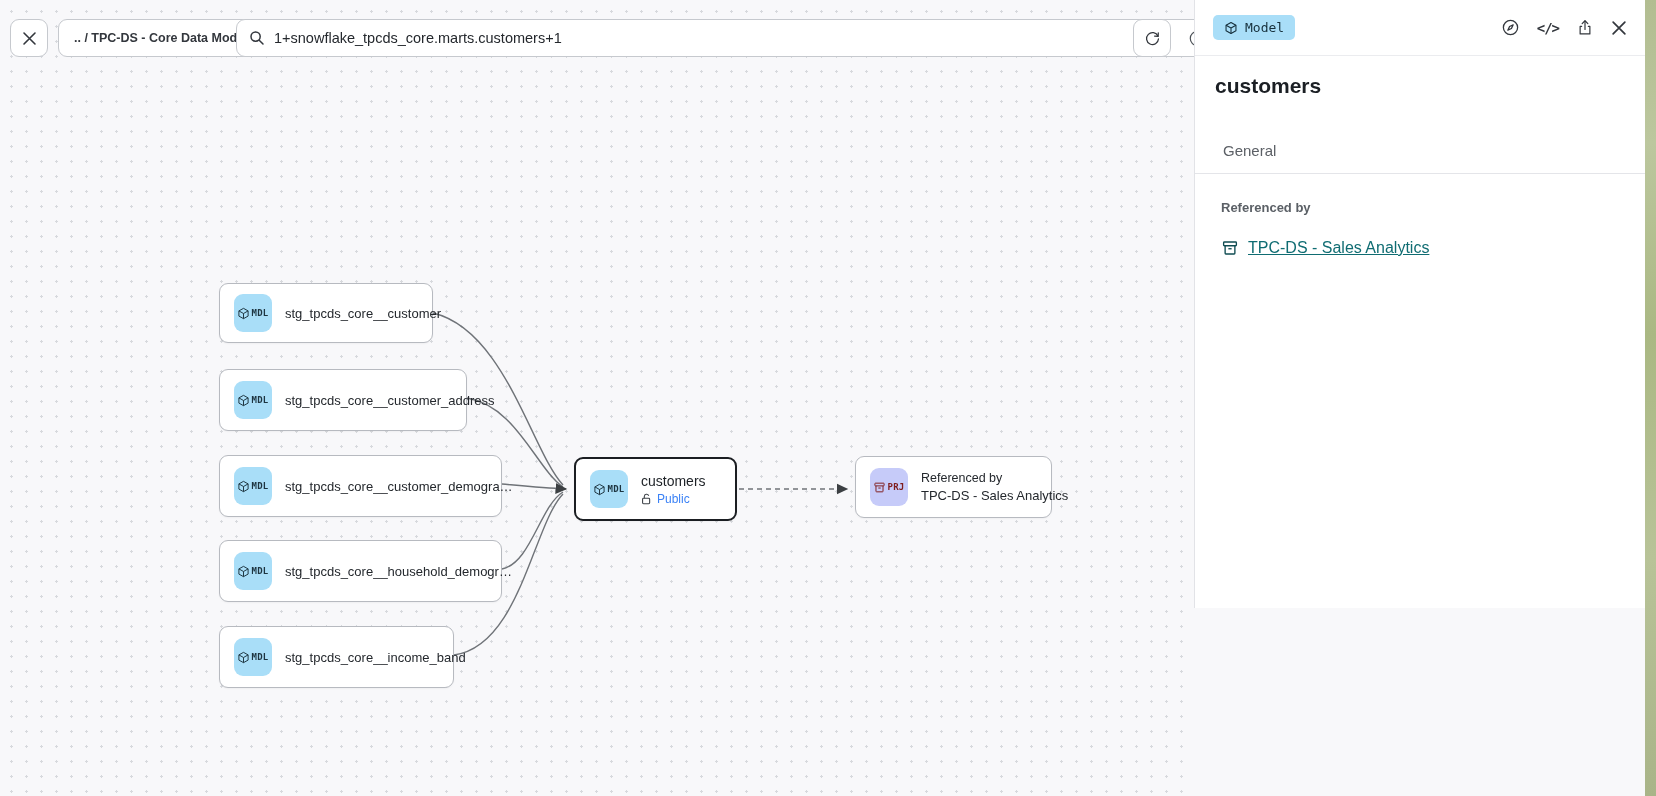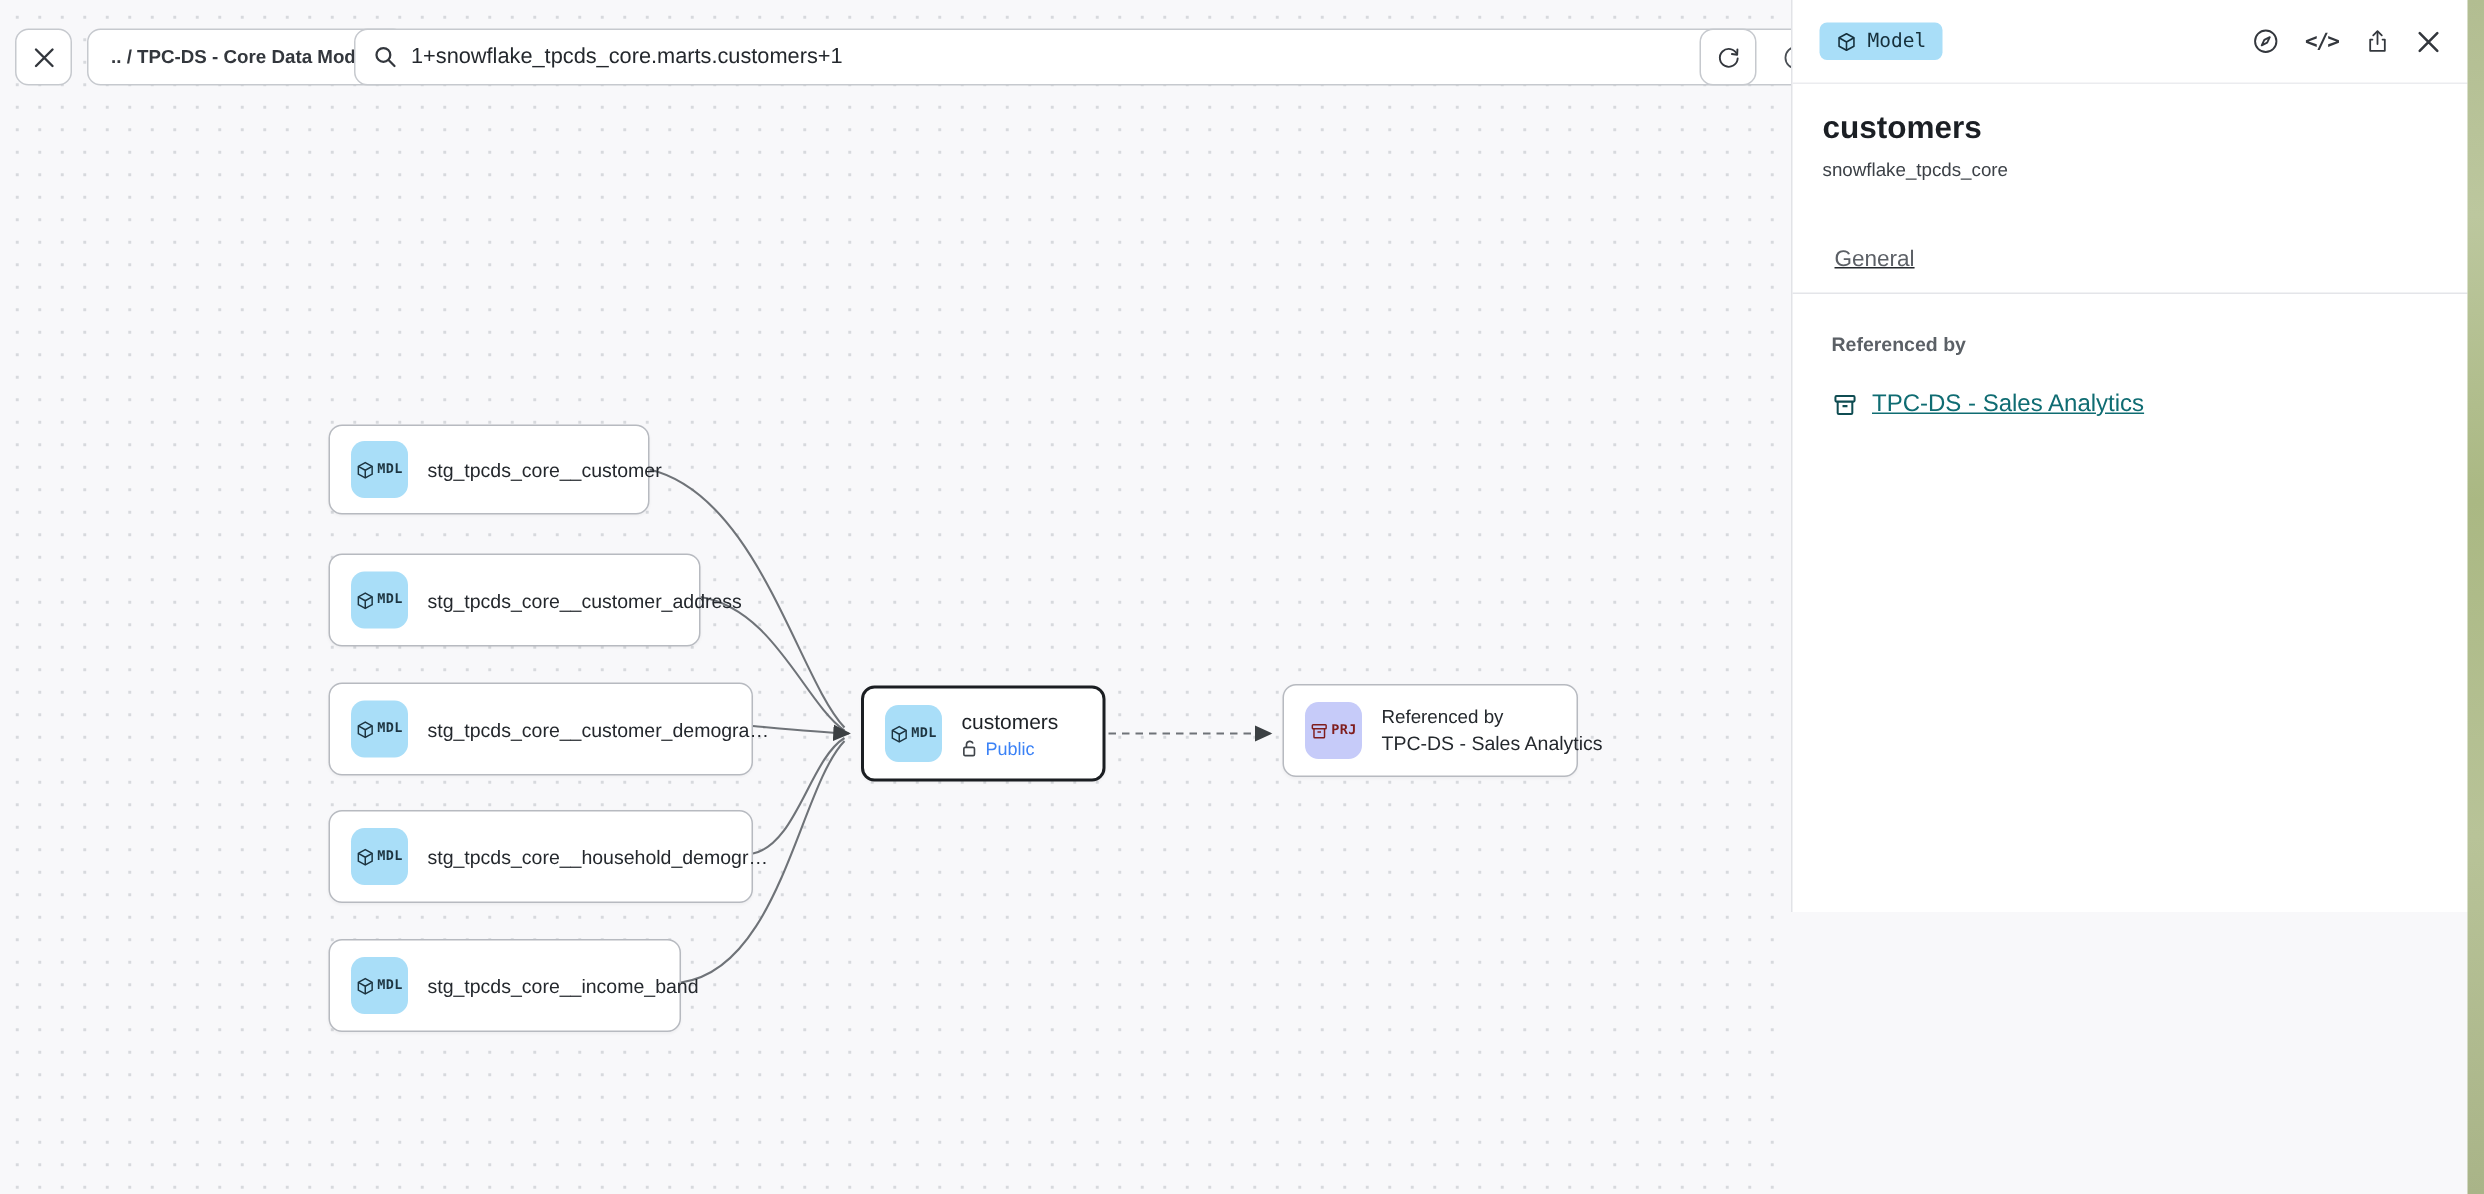--- a/index.html
+++ b/index.html
@@ -95,21 +95,20 @@
   .header-actions .h-icon { cursor:pointer; display:flex; align-items:center; }
   .code-glyph { font-family:"DejaVu Sans Mono","Liberation Mono",monospace; font-size:14px; font-weight:700; letter-spacing:-1px; }
 
   .panel-title-wrap { padding:18px 20px 6px 20px; }
   .panel-title { font-size:21px; font-weight:700; color:#1b1f24; }
   .panel-subtitle { font-size:12.5px; color:#3c4147; margin-top:8px; }
 
   .tabs {
     display:flex; align-items:flex-end; gap:8px; padding:0 6px; margin-top:26px;
     border-bottom:1px solid #e4e5e9;
-    text-decoration:underline;
   }
   .tab {
     display:flex; align-items:center; gap:9px;
     padding:12px 22px; font-size:15px; color:#5c6066; cursor:pointer;
     border-bottom:3px solid transparent; margin-bottom:-1px;
   }
   .tab.active { color:#116d72; font-weight:700; border-bottom-color:#116d72; }
   .tab-badge {
     background:#116d72; color:#fff; border-radius:50%;
     width:21px; height:21px; display:flex; align-items:center; justify-content:center;
@@ -295,21 +294,20 @@
       <span class="h-icon">
         <svg width="16" height="16" viewBox="0 0 15 15">
             <path d="M2 2 L13 13 M13 2 L2 13" stroke="#33373d" stroke-width="1.6" stroke-linecap="round"></path>
           </svg>
       </span>
     </div>
   </div>
 
   <div class="panel-title-wrap">
     <div class="panel-title">customers</div>
-    <div class="panel-subtitle">snowflake_tpcds_core</div>
   </div>
 
   <div class="tabs">
     <div class="tab">
       <span>General</span>
     </div>
   </div>
 
   <div class="panel-body">
     <div class="section-label">Referenced by</div>

